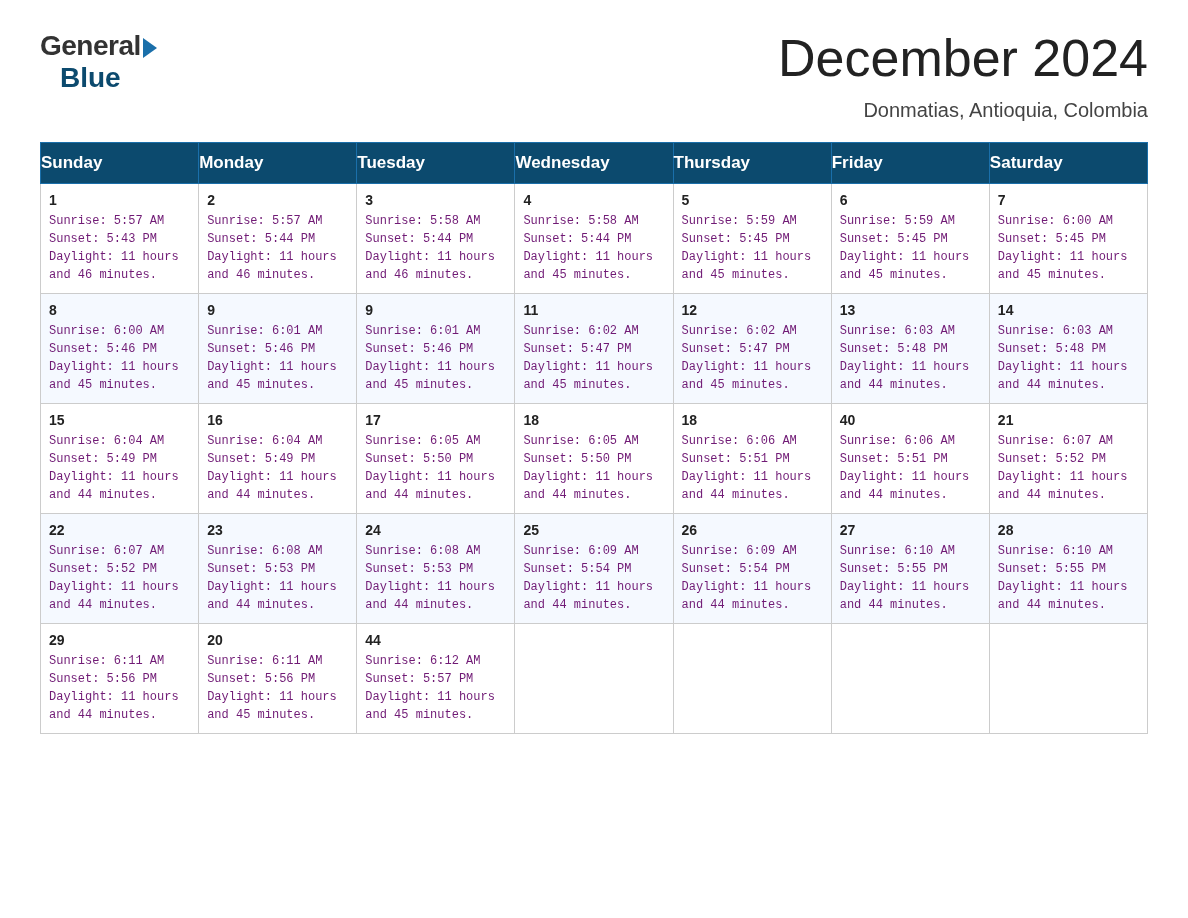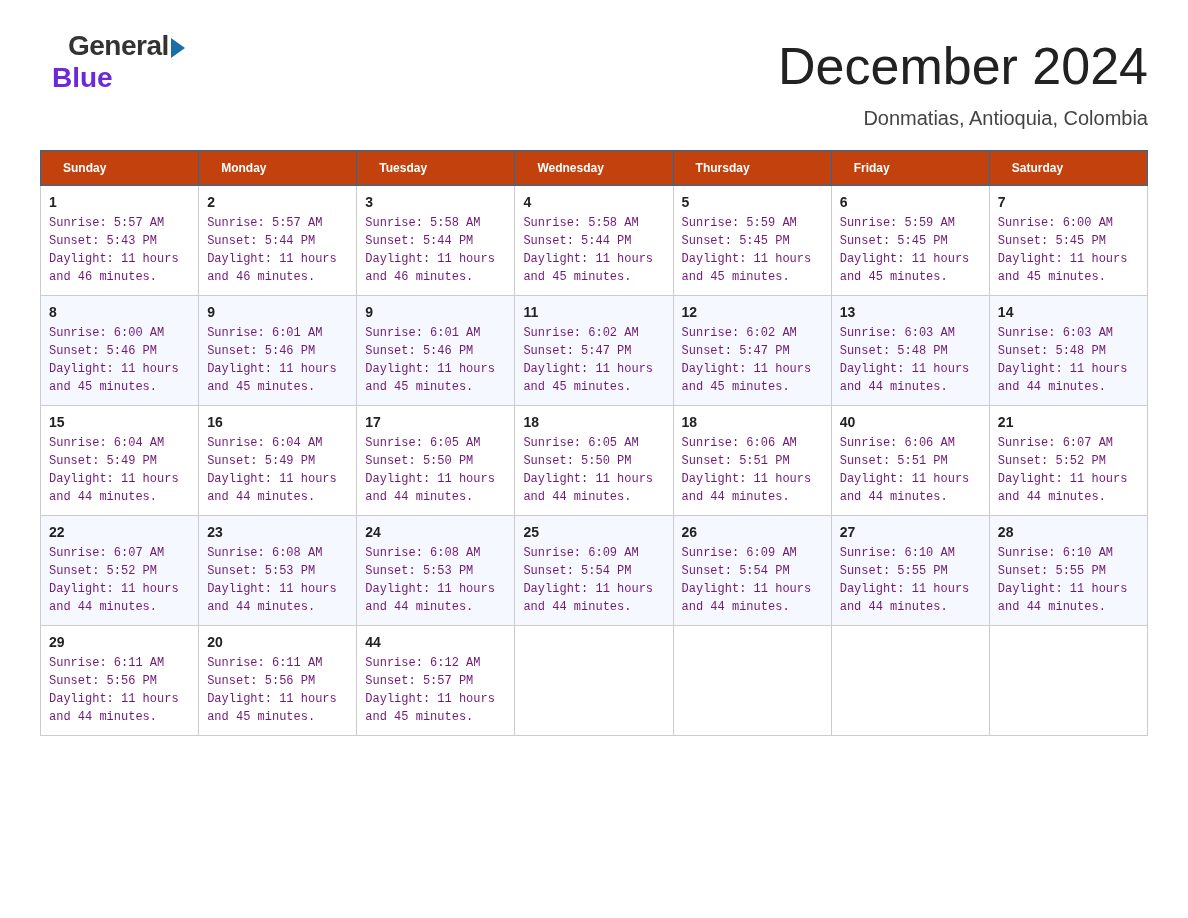--- a/index.html
+++ b/index.html
@@ -23,63 +23,61 @@
     }
     .logo-top {
       display: flex;
       align-items: center;
     }
     .logo-general {
       font-size: 28px;
       font-weight: bold;
       color: #333;
       letter-spacing: -0.5px;
-      margin-left: 28px;
     }
     .logo-arrow {
       width: 0;
       height: 0;
       border-left: 14px solid #1a6faa;
       border-top: 10px solid transparent;
       border-bottom: 10px solid transparent;
       margin-left: 2px;
       margin-top: 4px;
     }
     .logo-blue {
       font-size: 28px;
       font-weight: bold;
-      color: #6d28d9;
-      margin-left: 12px;
+      color: #0c4a6e;
+      margin-left: 20px;
     }
     .title-block {
       text-align: right;
     }
     .month-title {
       font-size: 52px;
       font-weight: 300;
       color: #222;
       line-height: 1.1;
-      margin-top: 8px;
     }
     .location {
       font-size: 20px;
       color: #444;
       margin-top: 12px;
     }
     table {
       width: 100%;
       border-collapse: collapse;
       table-layout: fixed;
     }
     thead tr th {
-      background-color: #c2410c;
+      background-color: #0c4a6e;
       color: #fff;
-      font-size: 12px;
+      font-size: 17px;
       font-weight: 600;
-      padding: 10px 22px;
+      padding: 10px 0;
       text-align: left;
       border: 1px solid #1a6faa;
     }
     tbody tr td {
       border: 1px solid #ccc;
       vertical-align: top;
       padding: 8px;
       font-size: 12.5px;
       color: #333;
       height: 110px;

